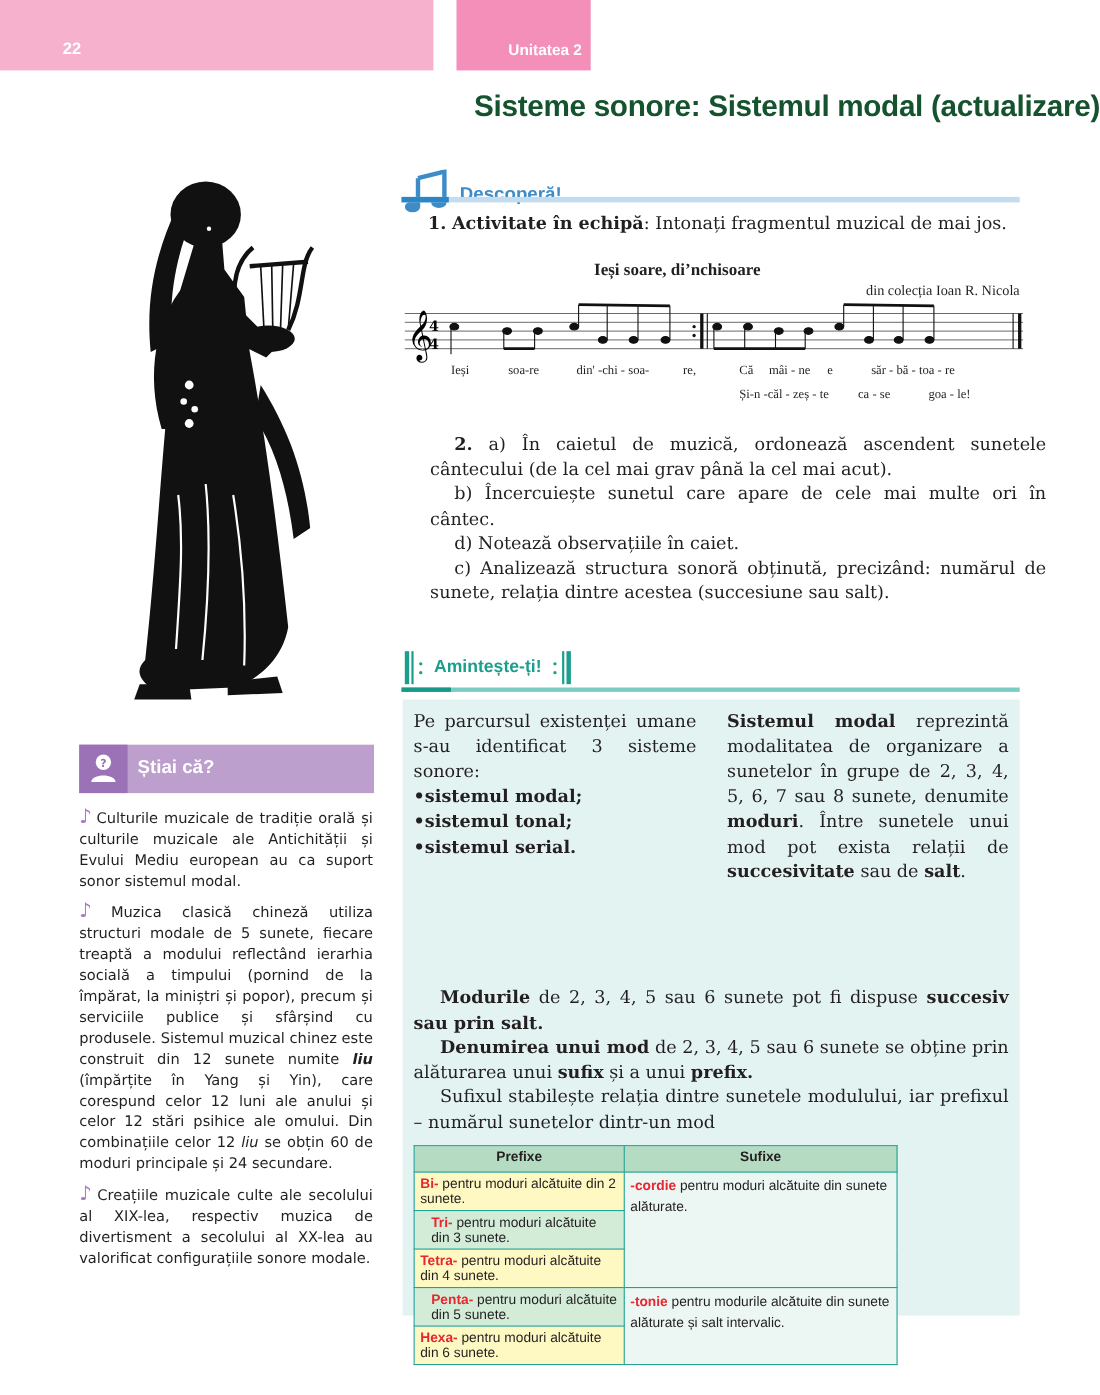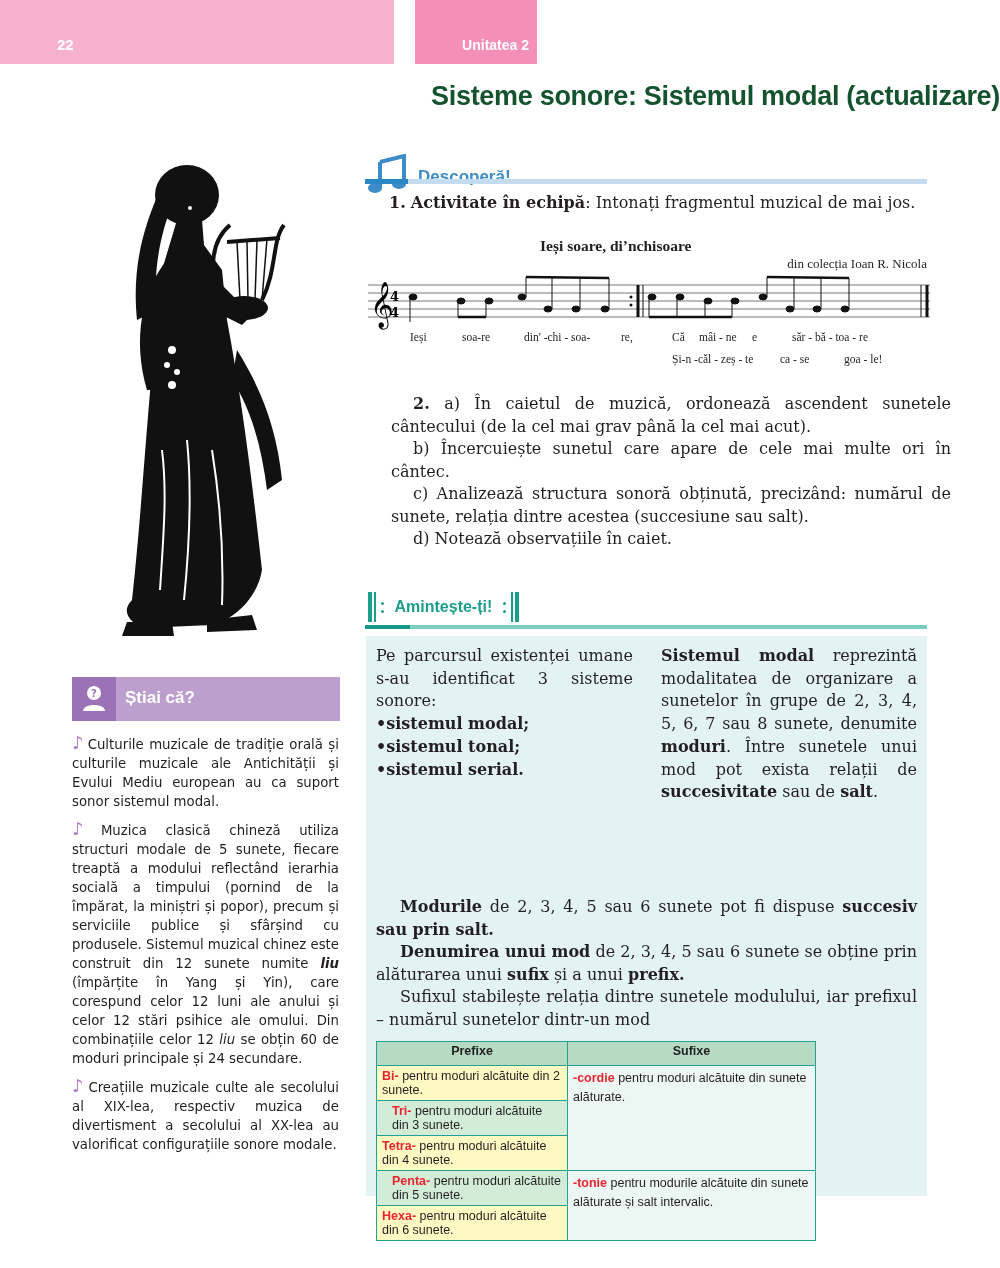--- a/index.html
+++ b/index.html
@@ -225,22 +225,22 @@
 <span class="lyr" style="left:699px;top:331px">mâi - ne</span>
 <span class="lyr" style="left:752px;top:331px">e</span>
 <span class="lyr" style="left:792px;top:331px">săr - bă - toa - re</span>
 <span class="lyr" style="left:672px;top:353px">Și-n -căl - zeș - te</span>
 <span class="lyr" style="left:780px;top:353px">ca - se</span>
 <span class="lyr" style="left:844px;top:353px">goa - le!</span>
 
 <div class="p2">
   <p><b>2.</b> <span>a) În caietul de muzică, ordonează ascendent sunetele cântecului (de la cel mai grav până la cel mai acut).</span></p>
   <p>b) Încercuiește sunetul care apare de cele mai multe ori în cântec.</p>
+  <p>d) Notează observațiile în caiet.</p>
   <p>c) Analizează structura sonoră obținută, precizând: numărul de sunete, relația dintre acestea (succesiune sau salt).</p>
-  <p>d) Notează observațiile în caiet.</p>
 </div>
 
 <div class="sec-head amin-head">
   <div class="repeat">
     <div class="bar"></div>
       <div class="thin"></div>
       <div class="dots">
         <i></i>
         <i></i>
       </div>

